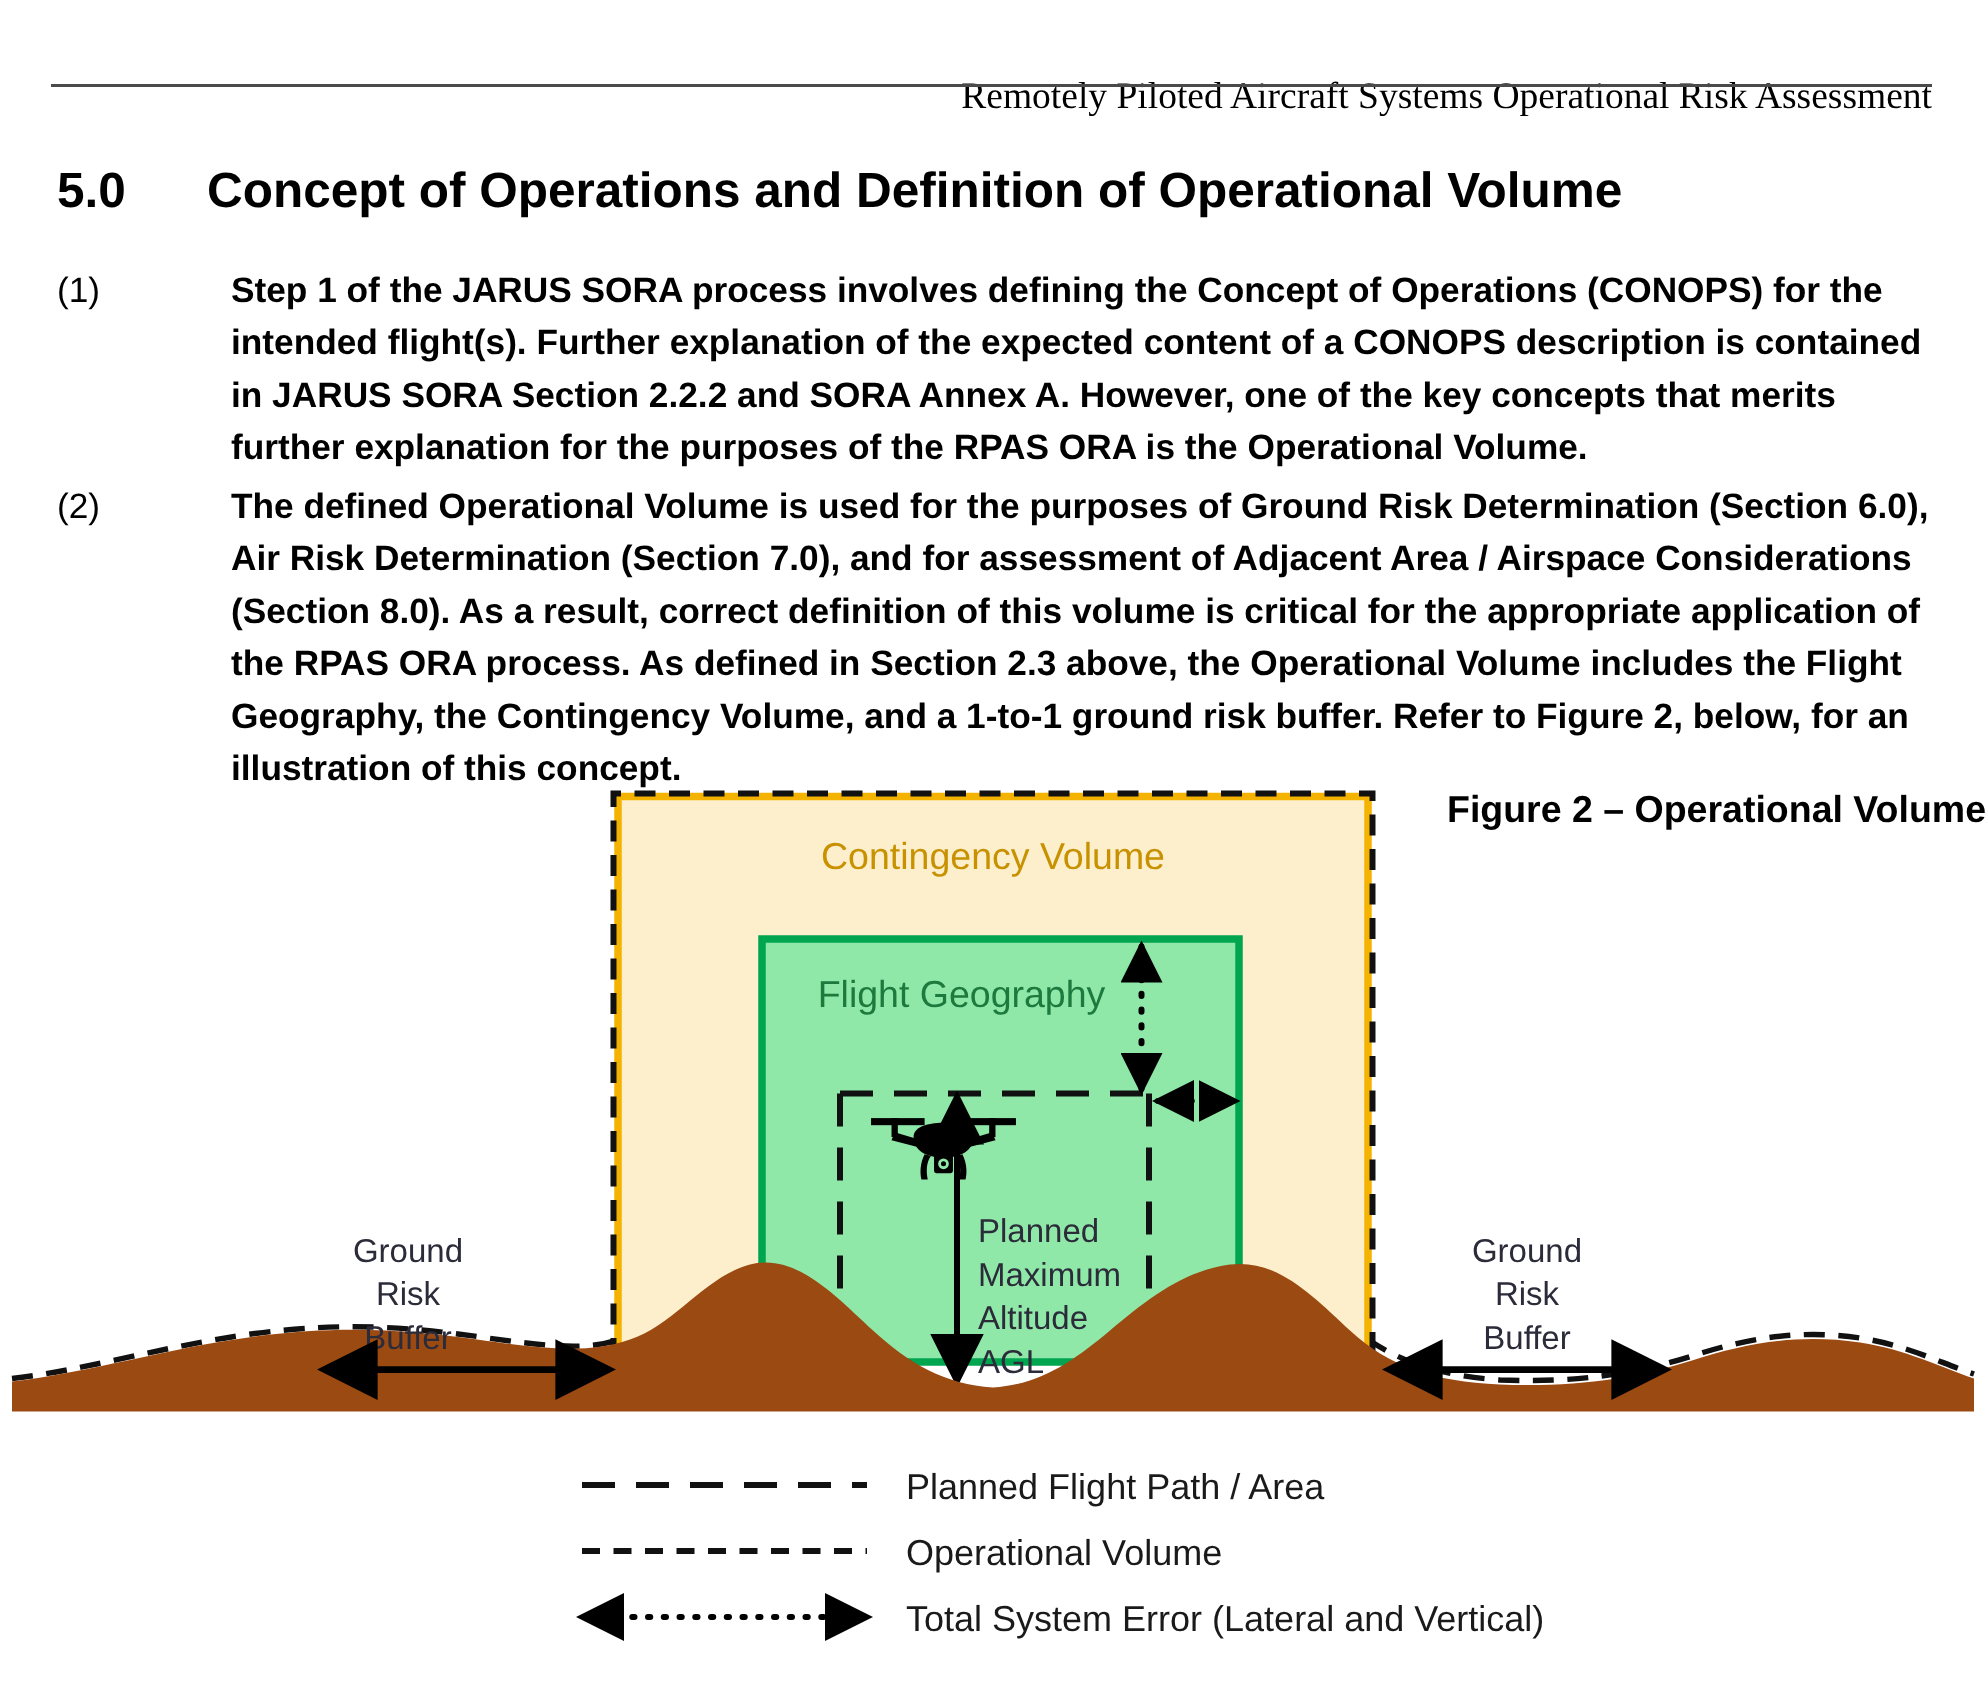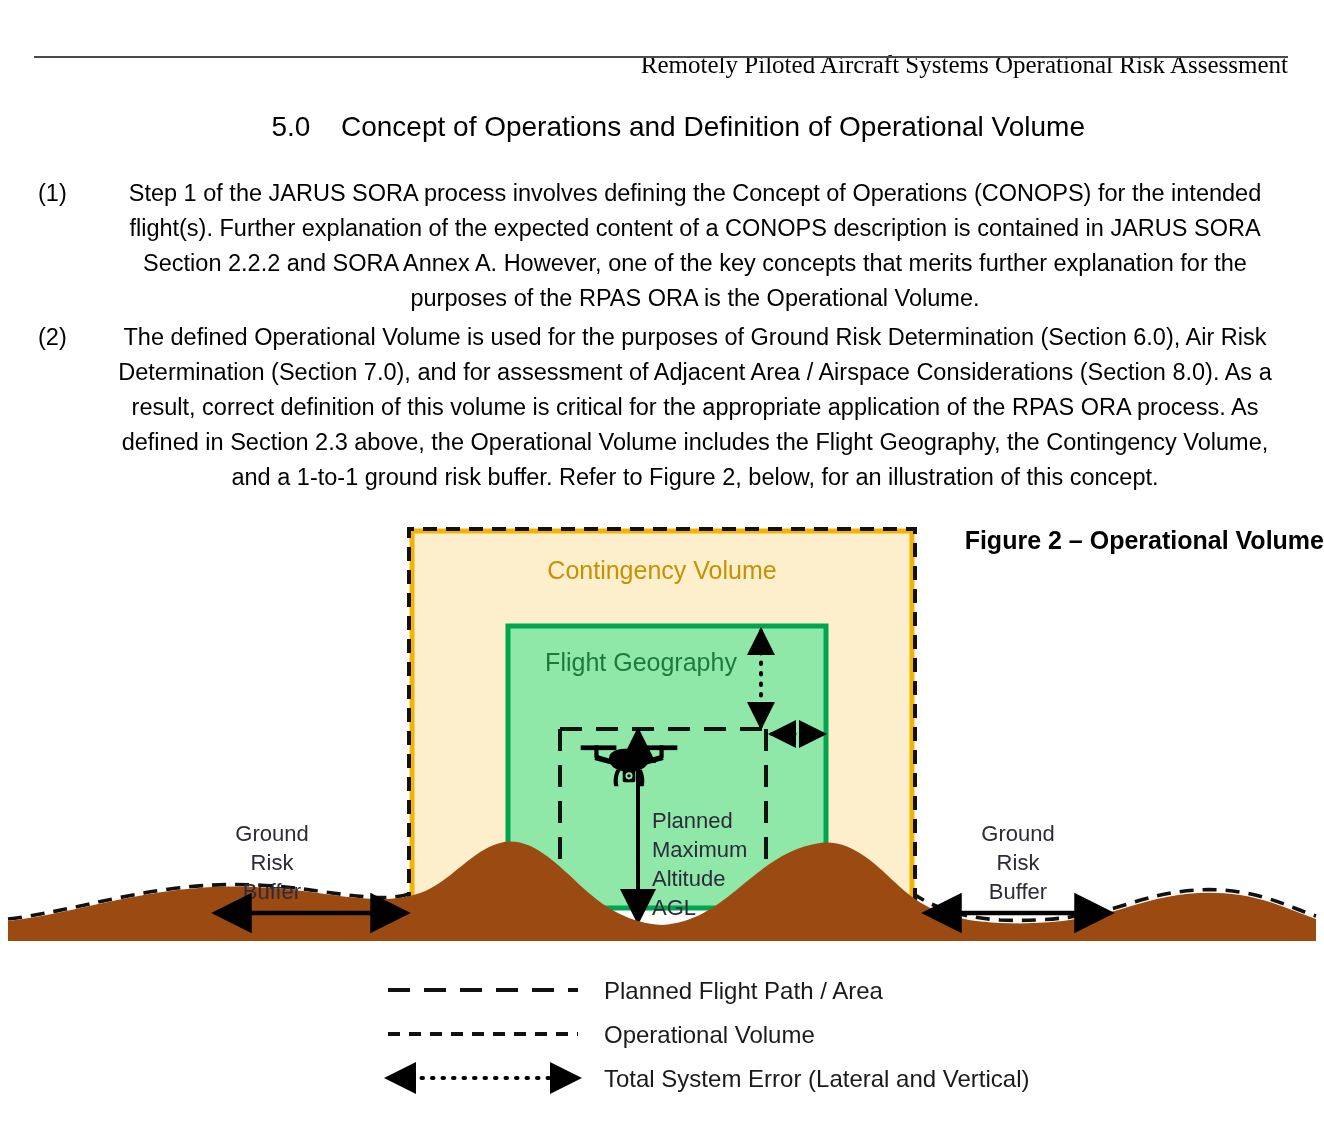--- a/index.html
+++ b/index.html
@@ -37,25 +37,24 @@
     height: 0;
     border-top: 2.5px solid #4a4a4a;
   }
 
   
   .section-heading {
     position: absolute;
     left: 38px;
     top: 110px;
     width: 1250px;
-    font-size: 28px;
-    font-weight: normal;
+    font-size: 33px;
+    font-weight: bold;
     line-height: 34px;
     white-space: nowrap;
-    text-align: center;
   }
   .section-heading .sh-num {
     display: inline-block;
     width: 100px;
   }
 
   
   .para {
     position: absolute;
     left: 38px;
@@ -63,23 +62,24 @@
     font-size: 23.5px;
     line-height: 35px;
   }
   .para .pnum {
     position: absolute;
     left: 0;
     top: 0;
     width: 96px;
   }
   .para .ptext {
-    margin-left: 64px;
+    margin-left: 116px;
     display: block;
-    text-align: center;
+    text-align: left;
+    font-weight: bold;
   }
   #para-1 { top: 176px; }
   #para-2 { top: 320px; }
 
   
   .figure-title {
     position: absolute;
     left: 0;
     top: 525px;
     width: 1324px;

